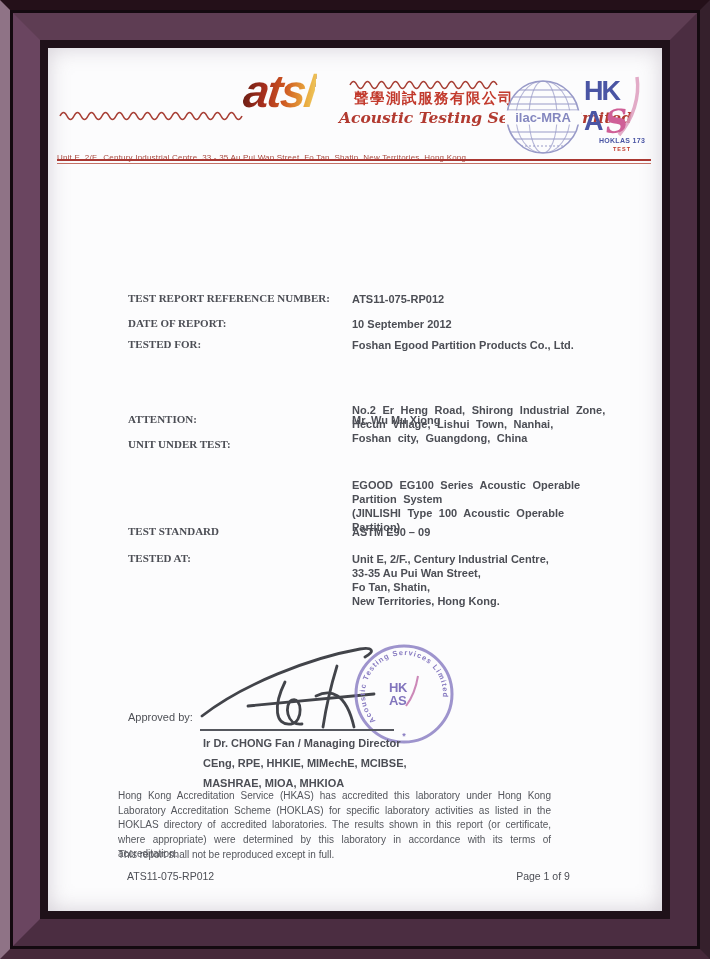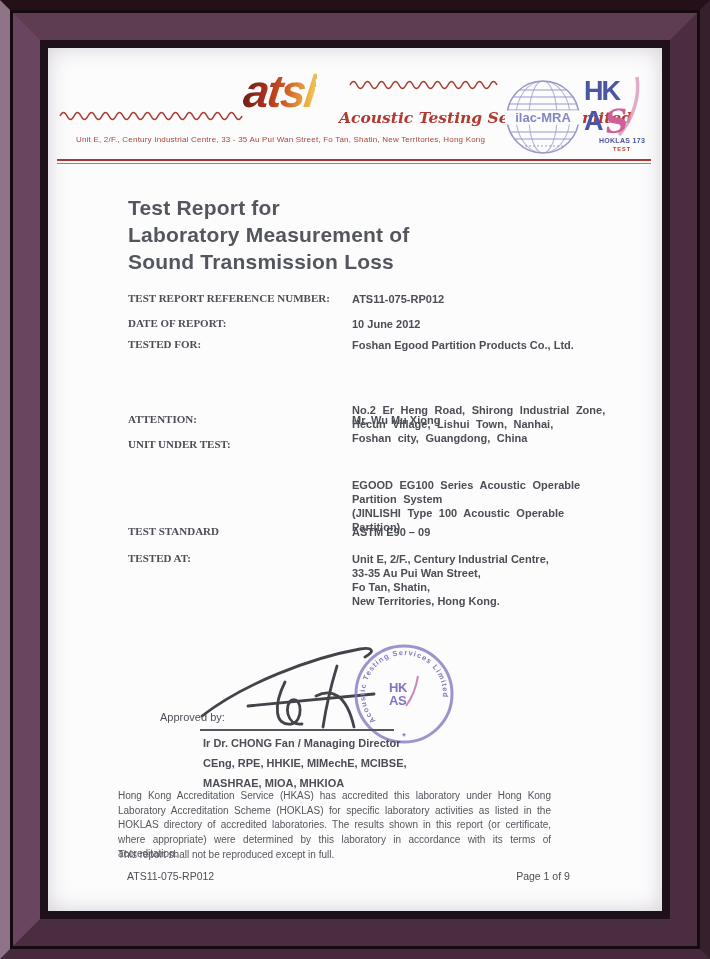--- a/index.html
+++ b/index.html
@@ -23,37 +23,37 @@
   
   .logo-atsl{left:196px;top:20px;font-size:46px;font-weight:bold;font-style:italic;
     letter-spacing:-2px;transform:skewX(-7deg);line-height:1;
     background:linear-gradient(90deg,#6e1f15,#a92f1d 30%,#cf5a22 58%,#e9a93e 88%,#eec45a);
     -webkit-background-clip:text;background-clip:text;color:transparent;}
   @supports not (background-clip:text){.logo-atsl{color:#b33a1e;}}
   .company-cn{left:306px;top:41px;font-size:14.5px;font-weight:bold;color:#c23a2d;letter-spacing:1.5px;}
   .company-en{left:291px;top:60px;font-size:15.5px;font-weight:bold;font-style:italic;
     font-family:"DejaVu Serif", serif;color:#b23a30;}
   .addr{left:9px;font-size:8px;color:#a8463c;letter-spacing:.2px;white-space:pre;}
-  .addr1{top:87px;margin-left:19px;}
+  .addr1{top:105px;}
   .addr2{top:98px;}
   .red-rule{left:9px;top:111px;width:594px;height:2px;
     border-top:2.5px solid #a93832;border-bottom:1px solid #c47166;}
   .hoklas{left:546px;top:89px;width:56px;text-align:center;font-size:7px;font-weight:bold;color:#4a55a4;letter-spacing:.3px;}
   .hoklas-sub{left:546px;top:98px;width:56px;text-align:center;font-size:5.5px;font-weight:bold;color:#c0392b;letter-spacing:1px;}
   
   .doc-title{left:80px;top:146px;font-size:21px;font-weight:bold;line-height:27px;
     color:#54565e;white-space:pre-line;letter-spacing:.2px;}
   
   .frow{position:absolute;left:0;width:614px;}
   .flabel{position:absolute;left:80px;top:0;font-size:11px;font-weight:bold;color:#4c4e55;font-family:Liberation Serif, serif;}
   .fvalue{position:absolute;left:304px;top:0;width:272px;font-size:11px;font-weight:bold;
     color:#4c4e55;line-height:14px;white-space:pre-line;}
   .just .fvalue{word-spacing:3.5px;margin-top:40px;}
   
-  .approved-by{left:80px;top:663px;font-size:11px;color:#4e5056;margin-left:32px;}
+  .approved-by{left:80px;top:663px;font-size:11px;color:#4e5056;}
   .sig-line{left:152px;top:681px;width:194px;border-top:2px solid #55575e;}
   .approver{left:155px;top:685px;font-size:11px;font-weight:bold;color:#4c4e55;line-height:20px;white-space:pre-line;}
   
   .note{left:70px;top:741px;width:433px;font-size:10px;color:#54565c;line-height:14.6px;text-align:justify;}
   .repro{left:70px;top:801px;font-size:10px;color:#54565c;}
   .foot-ref{left:79px;top:822px;font-size:10.5px;color:#4c4e55;}
   .foot-page{left:440px;top:822px;width:110px;text-align:center;font-size:10.5px;color:#4c4e55;}
   svg{display:block;}
 </style>
 </head>
@@ -69,20 +69,21 @@
   <svg class="abs" style="left:10px;top:58px" width="192" height="16" viewBox="0 0 192 16">
     <path d="M2 10 q3.5 -7 7 0 t7 0 t7 0 t7 0 t7 0 t7 0 t7 0 t7 0 t7 0 t7 0 t7 0 t7 0 t7 0 t7 0 t7 0 t7 0 t7 0 t7 0 t7 0 t7 0 t7 0 t7 0 t7 0 t7 0 t7 0 t7 0" fill="none" stroke="#a84036" stroke-width="1.6"></path>
   </svg>
 
   <div class="abs logo-atsl">atsl</div>
 
   <svg class="abs" style="left:300px;top:28px" width="158" height="14" viewBox="0 0 158 14">
     <path d="M2 9 q3.5 -7 7 0 t7 0 t7 0 t7 0 t7 0 t7 0 t7 0 t7 0 t7 0 t7 0 t7 0 t7 0 t7 0 t7 0 t7 0 t7 0 t7 0 t7 0 t7 0 t7 0 t7 0" fill="none" stroke="#a84036" stroke-width="1.5"></path>
   </svg>
 
+  <div class="abs company-cn">聲學測試服務有限公司</div>
   <div class="abs company-en">Acoustic Testing Services Limited</div>
   <div class="abs addr addr1">Unit E, 2/F., Century Industrial Centre, 33 - 35 Au Pui Wan Street, Fo Tan, Shatin, New Territories, Hong Kong</div>
 
   <svg class="abs" style="left:455px;top:29px" width="80" height="80" viewBox="0 0 80 80">
     <defs>
         <clipPath id="ilacClip">
           <circle cx="40" cy="40" r="36"></circle>
         </clipPath>
       </defs>
     <circle cx="40" cy="40" r="36" fill="none" stroke="#989ac8" stroke-width="1.6"></circle>
@@ -105,31 +106,28 @@
     <text x="1" y="25" font-family="Liberation Sans, sans-serif" font-size="27" font-weight="bold" fill="#4a55a4" letter-spacing="-2">HK</text>
     <text x="1" y="55" font-family="Liberation Sans, sans-serif" font-size="27" font-weight="bold" fill="#4a55a4">A</text>
     <path d="M54 2 C 57 22, 50 44, 36 60" fill="none" stroke="#dd9cbd" stroke-width="3.5" opacity=".85"></path>
     <text x="22" y="57" font-family="DejaVu Serif, serif" font-size="32" font-weight="bold" font-style="italic" fill="#cf5f97" transform="rotate(-6 36 45)">S</text>
   </svg>
   <div class="abs hoklas">HOKLAS 173</div>
   <div class="abs hoklas-sub">TEST</div>
 
   <div class="abs red-rule"></div>
 
-  <div class="abs doc-title">Test Report for
-Laboratory Measurement of
-Sound Transmission Loss</div>
 
   <div class="frow" style="top:244px">
     <div class="flabel">TEST REPORT REFERENCE NUMBER:</div>
     <div class="fvalue">ATS11-075-RP012</div>
   </div>
   <div class="frow" style="top:269px">
     <div class="flabel">DATE OF REPORT:</div>
-    <div class="fvalue">10 June 2012</div>
+    <div class="fvalue">10 September 2012</div>
   </div>
   <div class="frow" style="top:290px">
     <div class="flabel">TESTED FOR:</div>
     <div class="fvalue">Foshan Egood Partition Products Co., Ltd.</div>
   </div>
   <div class="frow just" style="top:315px">
     <div class="flabel"></div>
     <div class="fvalue">No.2 Er Heng Road, Shirong Industrial Zone,
 Hecun Village, Lishui Town, Nanhai,
 Foshan city, Guangdong, China</div>

